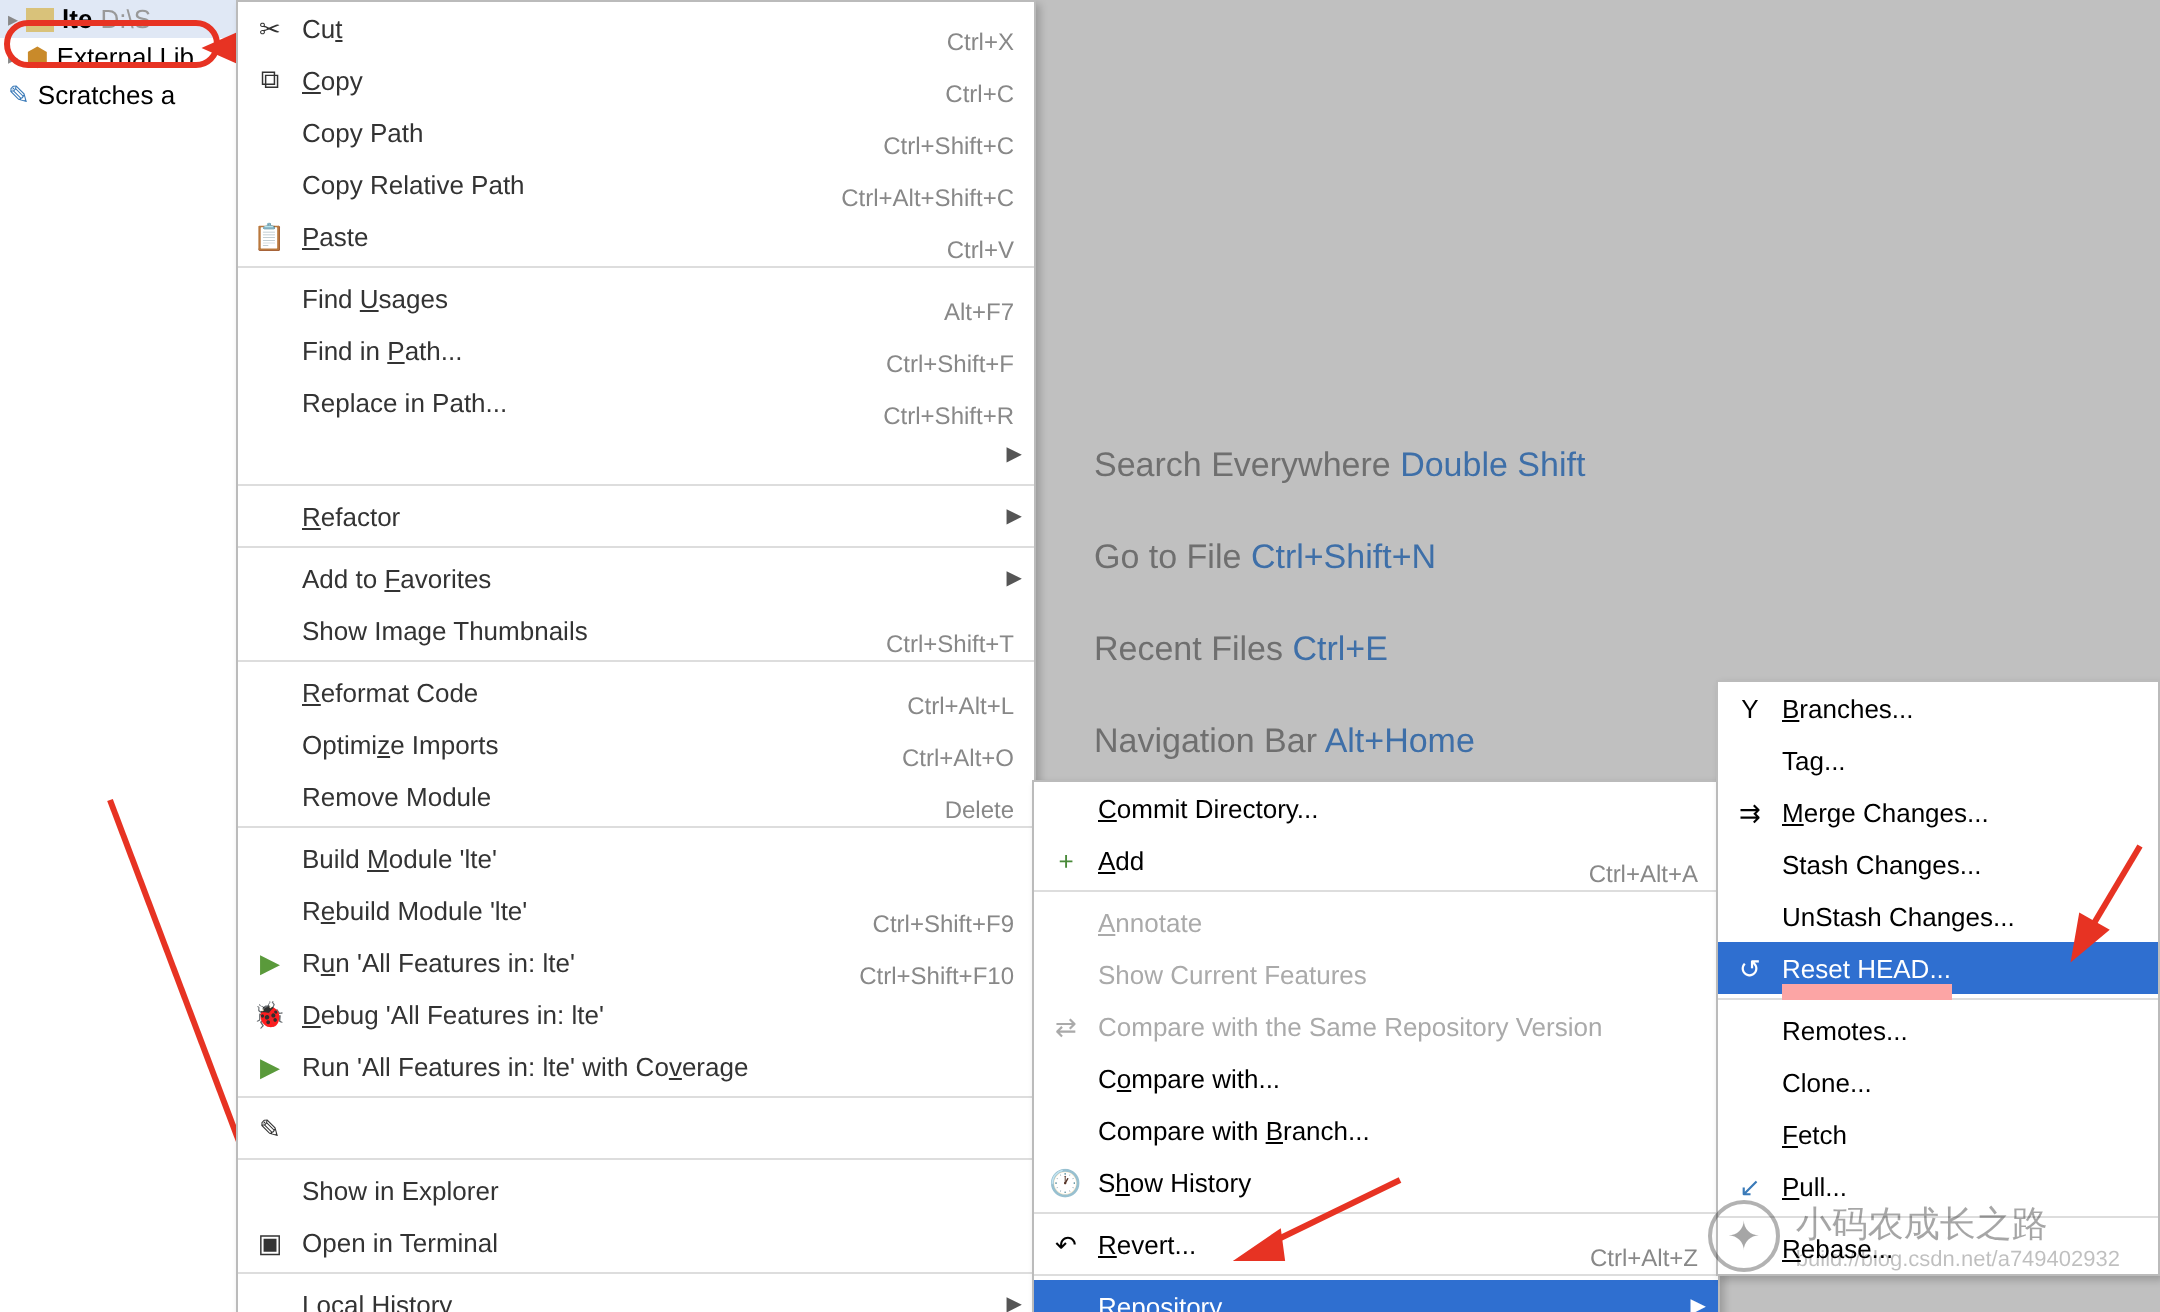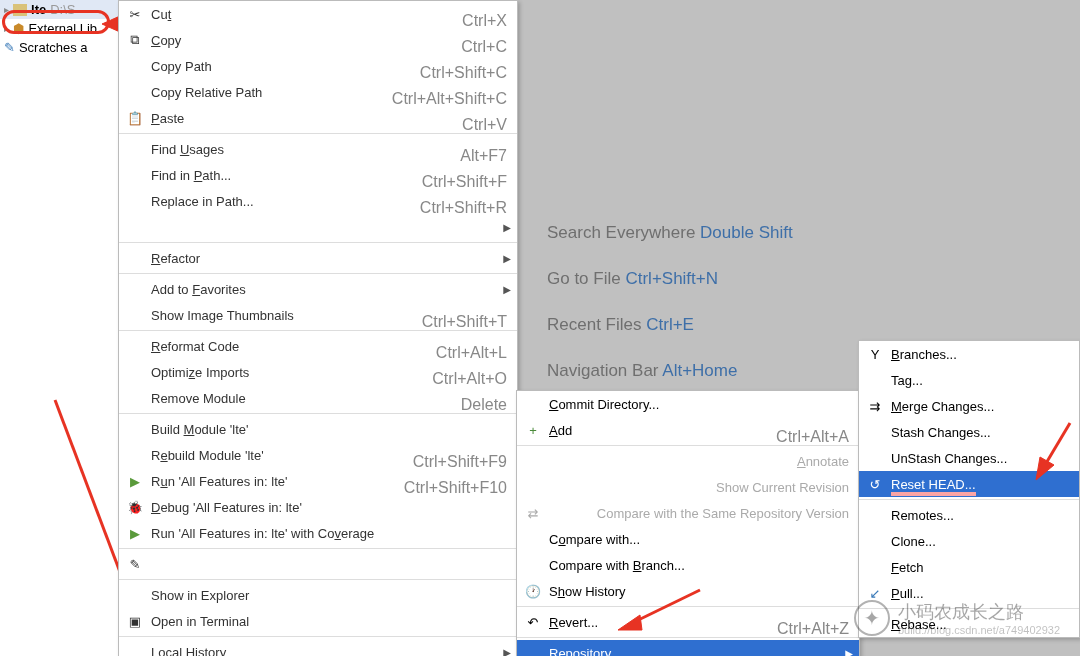--- a/index.html
+++ b/index.html
@@ -12,38 +12,38 @@
 .tree-arrow { color: #888; font-size: 10px; }
 .path-text { color: #999; }
 
 .red-oval { position: absolute; left: 2px; top: 10px; width: 108px; height: 24px; border: 3px solid #e73323; border-radius: 12px; }
 .red-arrow { position: absolute; stroke: #e73323; fill: #e73323; }
 
 .context-menu { position: absolute; left: 118px; top: 0; width: 400px; background: white; border: 1px solid #bbb; font-size: 13px; color: #333; box-shadow: 2px 2px 4px rgba(0,0,0,0.2); }
 .menu-row { display: flex; align-items: center; height: 26px; padding: 0 10px 0 32px; position: relative; }
 .menu-row.sel { background: #2f6fd0; color: white; }
 .menu-row .label { flex: 1; }
-.menu-row .shortcut { color: #888; font-size: 16px; margin-top: 14px; }
+.menu-row .shortcut { color: #888; font-size: 12px; margin-top: 14px; }
 .menu-row .subarrow { position: absolute; right: 6px; font-size: 10px; color: #555; }
 .menu-row.sel .subarrow { color: white; }
 .menu-sep { height: 1px; background: #ddd; margin: 2px 0; }
 .menu-icon { position: absolute; left: 8px; width: 16px; height: 16px; display: flex; align-items: center; justify-content: center; font-size: 13px; }
 .mnemonic { text-decoration: underline; }
 
 .center-hints { position: absolute; left: 547px; top: 210px; font-size: 17px; color: #6f6f6f; line-height: 46px; }
 .center-hints .key { color: #3e6fa8; }
 
 .submenu { position: absolute; background: white; border: 1px solid #bbb; font-size: 13px; box-shadow: 2px 2px 4px rgba(0,0,0,0.2); }
 .submenu1 { left: 516px; top: 390px; width: 344px; }
 .submenu2 { left: 858px; top: 340px; width: 222px; }
 
-.disabled { color: #aaa; text-align: right; }
+.disabled { color: #aaa; }
 
 .annotation-text { position: absolute; color: #e73323; font-size: 22px; font-weight: 500; }
-.red-underline { border-bottom: 4px solid #fca5a5; }
+.red-underline { border-bottom: 8px solid #fca5a5; }
 
 .watermark { position: absolute; right: 20px; bottom: 20px; display: flex; align-items: center; gap: 8px; color: rgba(0,0,0,0.35); font-size: 18px; }
 .watermark .circle { width: 36px; height: 36px; border-radius: 50%; border: 2px solid rgba(0,0,0,0.3); display: flex; align-items: center; justify-content: center; font-size: 20px; }
 .watermark .sub { font-size: 11px; color: rgba(0,0,0,0.25); display: block; }
 </style>
 </head>
 <body>
 
 <div class="sidebar">
   <div class="sidebar-row sel">
@@ -196,21 +196,21 @@
     <div class="menu-row">
       <span class="menu-icon" style="color: rgb(74, 138, 58);">+</span>
       <span class="label"><span class="mnemonic">A</span>dd</span>
       <span class="shortcut">Ctrl+Alt+A</span>
     </div>
     <div class="menu-sep"></div>
     <div class="menu-row disabled">
       <span class="label"><span class="mnemonic">A</span>nnotate</span>
     </div>
     <div class="menu-row disabled">
-      <span class="label">Show Current Revision</span>
+      <span class="label">Show Current Features</span>
     </div>
     <div class="menu-row disabled">
       <span class="menu-icon">⇄</span>
       <span class="label">Compare with the Same Repository Version</span>
     </div>
     <div class="menu-row">
       <span class="label">C<span class="mnemonic">o</span>mpare with...</span>
     </div>
     <div class="menu-row">
       <span class="label">Compare with <span class="mnemonic">B</span>ranch...</span>

